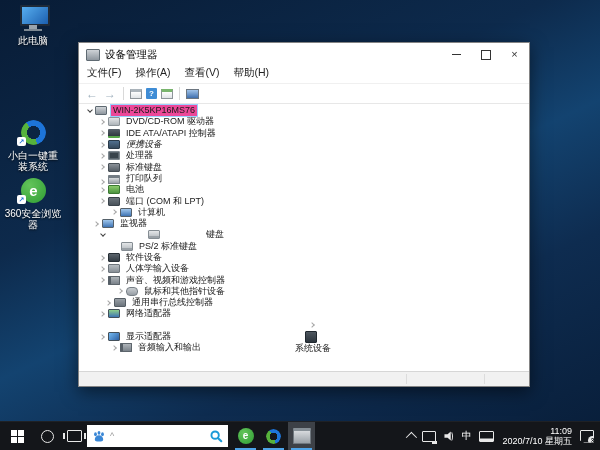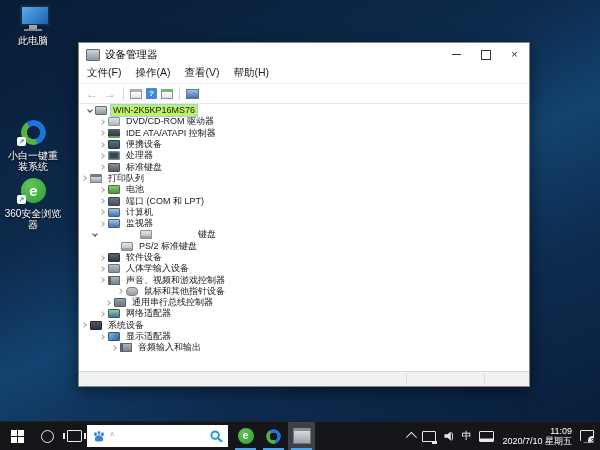--- a/index.html
+++ b/index.html
@@ -39,21 +39,21 @@
   .tb-help{width:11px;height:11px;background:#3f8cd5;color:#fff;font-size:8px;font-weight:bold;line-height:11px;text-align:center;border-radius:1px;}
   .tb-scan-hardware{width:13px;height:10px;border:1px solid #6c7680;background:linear-gradient(#9fc2e8,#3f6fae);box-sizing:border-box;}
   
   .tree{flex:1 1 auto;overflow:hidden;padding-top:1px;}
   .trow{height:11.3px;display:flex;align-items:center;font-size:9px;color:#1a1a1a;white-space:nowrap;}
   .chev{width:11px;flex:0 0 11px;display:flex;align-items:center;justify-content:center;}
   .chev.closed::before{content:"";width:3px;height:3px;border:solid #a6a6a6;border-width:1px 1px 0 0;transform:rotate(45deg);margin-right:2px;}
   .chev.open::before{content:"";width:3px;height:3px;border:solid #404040;border-width:1px 1px 0 0;transform:rotate(135deg);margin-bottom:2px;}
   .ticon{width:12px;height:9px;flex:0 0 12px;margin-right:4px;border-radius:1px;box-sizing:border-box;}
   .tlabel{padding:0 2px;line-height:11px;}
-  .tlabel.sel{background:#bef264;outline:1px solid #99d1ff;}
+  .tlabel.sel{background:#ec4899;outline:1px solid #99d1ff;}
   
   .i-computer-root{background:linear-gradient(#cfd3d7,#8e969e);border:1px solid #5f6a72;}
   .i-disc-drive{background:linear-gradient(#e3e5e7,#aeb4b9);border:1px solid #8d9499;}
   .i-ide-controller{background:linear-gradient(#57616a,#2f3940);border-bottom:2px solid #57a64a;}
   .i-portable-device{background:linear-gradient(#4a6documents0,#35495c);background:linear-gradient(#50708f,#35495c);border:1px solid #2a3razor;border:1px solid #2a3a49;}
   .i-processor{background:#39444c;border:1px solid #7d878e;box-shadow:inset 0 0 0 1px #5a656d;}
   .i-disk-drive{background:linear-gradient(#8a9198,#565e66);border:1px solid #474f56;}
   .i-storage-controller{background:linear-gradient(#b8bec3,#8d959b);border-right:3px solid #6fae5f;}
   .i-print-queue{background:linear-gradient(#d7dadd,#9aa1a7);border:1px solid #7d858c;border-top:3px solid #737c84;}
   .i-battery{background:linear-gradient(#8ccb6c,#4c9440);border:1px solid #3c7a33;}
@@ -172,61 +172,61 @@
         <div class="trow" style="padding-left: 18px;">
           <span class="chev closed"></span>
           <span class="ticon i-disc-drive"></span>
           <span class="tlabel">DVD/CD-ROM 驱动器</span>
         </div>
         <div class="trow" style="padding-left: 18px;">
           <span class="chev closed"></span>
           <span class="ticon i-ide-controller"></span>
           <span class="tlabel">IDE ATA/ATAPI 控制器</span>
         </div>
-        <div class="trow" style="padding-left: 18px;">
+        <div class="trow" style="padding-left: 18px; font-style: italic;">
           <span class="chev closed"></span>
           <span class="ticon i-portable-device"></span>
           <span class="tlabel">便携设备</span>
         </div>
         <div class="trow" style="padding-left: 18px;">
           <span class="chev closed"></span>
           <span class="ticon i-processor"></span>
           <span class="tlabel">处理器</span>
         </div>
         <div class="trow" style="padding-left: 18px;">
           <span class="chev closed"></span>
           <span class="ticon i-disk-drive"></span>
           <span class="tlabel">标准键盘</span>
         </div>
-        <div class="trow" style="">
+        <div class="trow" style="padding-left: 18px; align-items: flex-end;">
           <span class="chev closed"></span>
           <span class="ticon i-print-queue"></span>
           <span class="tlabel">打印队列</span>
         </div>
         <div class="trow" style="padding-left: 18px;">
           <span class="chev closed"></span>
           <span class="ticon i-battery"></span>
           <span class="tlabel">电池</span>
         </div>
         <div class="trow" style="padding-left: 18px;">
           <span class="chev closed"></span>
           <span class="ticon i-ports"></span>
           <span class="tlabel">端口 (COM 和 LPT)</span>
         </div>
-        <div class="trow" style="padding-left: 18px;">
+        <div class="trow" style="padding-left: 30px;">
           <span class="chev closed"></span>
           <span class="ticon i-computer"></span>
           <span class="tlabel">计算机</span>
         </div>
-        <div class="trow" style="padding-left: 18px;">
+        <div class="trow" style="padding-left: 12px;">
           <span class="chev closed"></span>
           <span class="ticon i-monitor"></span>
           <span class="tlabel">监视器</span>
         </div>
-        <div class="trow" style="padding-left: 10px; gap: 40px;">
+        <div class="trow" style="padding-left: 18px; gap: 40px;">
           <span class="chev open"></span>
           <span class="ticon i-keyboard"></span>
           <span class="tlabel">键盘</span>
         </div>
         <div class="trow" style="padding-left: 31px;">
           <span class="chev none"></span>
           <span class="ticon i-keyboard"></span>
           <span class="tlabel">PS/2 标准键盘</span>
         </div>
         <div class="trow" style="padding-left: 18px;">
@@ -252,21 +252,21 @@
         <div class="trow" style="padding-left: 24px;">
           <span class="chev closed"></span>
           <span class="ticon i-usb-controller"></span>
           <span class="tlabel">通用串行总线控制器</span>
         </div>
         <div class="trow" style="padding-left: 18px;">
           <span class="chev closed"></span>
           <span class="ticon i-network-adapter"></span>
           <span class="tlabel">网络适配器</span>
         </div>
-        <div class="trow" style="">
+        <div class="trow" style="padding-left: 18px; flex-direction: column;">
           <span class="chev closed"></span>
           <span class="ticon i-system-device"></span>
           <span class="tlabel">系统设备</span>
         </div>
         <div class="trow" style="padding-left: 18px;">
           <span class="chev closed"></span>
           <span class="ticon i-display-adapter"></span>
           <span class="tlabel">显示适配器</span>
         </div>
         <div class="trow" style="padding-left: 18px; margin-left: 12px;">

